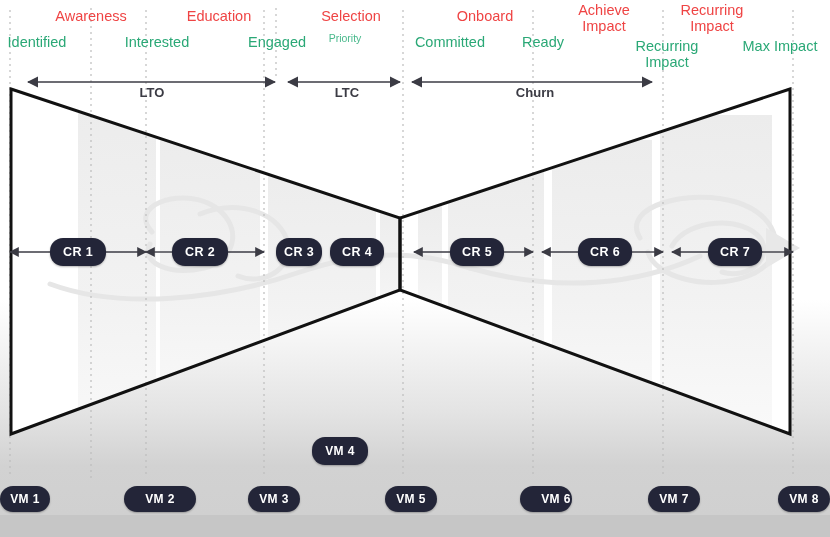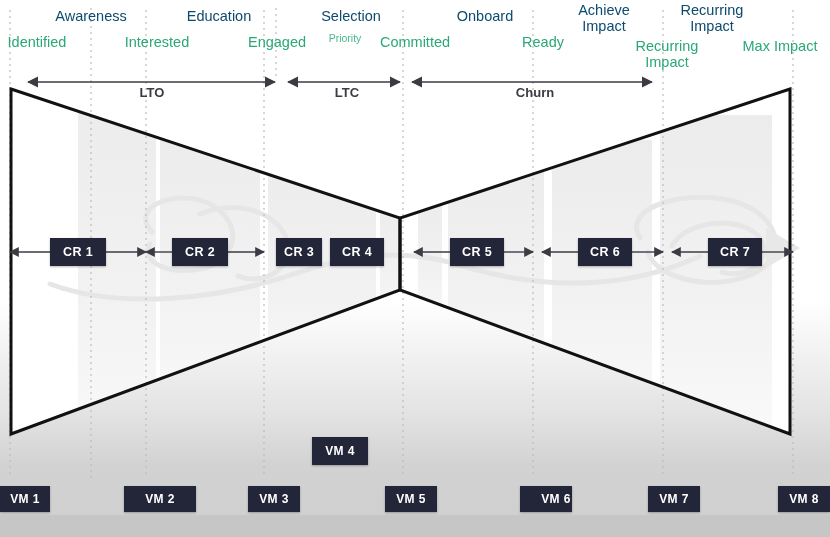--- a/index.html
+++ b/index.html
@@ -37,21 +37,21 @@
   
   .stage-row, .status-row { position: absolute; left: 0; top: 0; width: 830px; z-index: 6; }
 
   .lbl {
     position: absolute;
     text-align: center;
     line-height: 1.12;
     white-space: pre-line;
   }
   .stage-lbl {
-    color: #0c4a6e;
+    color: #ef4444;
     font-size: 14.5px;
     font-weight: 400;
   }
   .status-lbl {
     color: #2aa876;
     font-size: 14.5px;
     font-weight: 400;
   }
   .status-lbl.small { font-size: 10.5px; color: #49b98c; }
 
@@ -70,21 +70,21 @@
     position: absolute;
     z-index: 7;
     background: #232538;
     color: #ffffff;
     font-size: 12.5px;
     font-weight: 700;
     letter-spacing: .4px;
     display: flex;
     align-items: center;
     justify-content: center;
-    border-radius: 0;
+    border-radius: 13px;
     box-shadow: 0 1px 2px rgba(0,0,0,.28);
   }
   .chip.vm { font-size: 12px; }
 </style>
 </head>
 <body>
 
 <div id="stage">
 
   <div class="bg-lower"></div>
@@ -191,21 +191,21 @@
 Impact</div>
       <div class="lbl stage-lbl" style="left: 632px; top: 2px; width: 160px;">Recurring
 Impact</div>
     </div>
 
   <div class="status-row" id="status-row">
       <div class="lbl status-lbl" style="left: -33px; top: 34px; width: 140px;">Identified</div>
       <div class="lbl status-lbl" style="left: 87px; top: 34px; width: 140px;">Interested</div>
       <div class="lbl status-lbl" style="left: 207px; top: 34px; width: 140px;">Engaged</div>
       <div class="lbl status-lbl small" style="left: 275px; top: 33px; width: 140px;">Priority</div>
-      <div class="lbl status-lbl" style="left: 345px; top: 34px; width: 140px;">Committed</div>
+      <div class="lbl status-lbl" style="left: 345px; top: 34px; width: 140px; text-align: right;">Committed</div>
       <div class="lbl status-lbl" style="left: 473px; top: 34px; width: 140px;">Ready</div>
       <div class="lbl status-lbl" style="left: 597px; top: 38px; width: 140px;">Recurring
 Impact</div>
       <div class="lbl status-lbl" style="left: 710px; top: 38px; width: 140px;">Max Impact</div>
     </div>
 
   <div id="span-caps">
       <div class="span-cap" style="left: 92px; top: 85px; width: 120px;">LTO</div>
       <div class="span-cap" style="left: 287px; top: 85px; width: 120px;">LTC</div>
       <div class="span-cap" style="left: 475px; top: 85px; width: 120px;">Churn</div>

